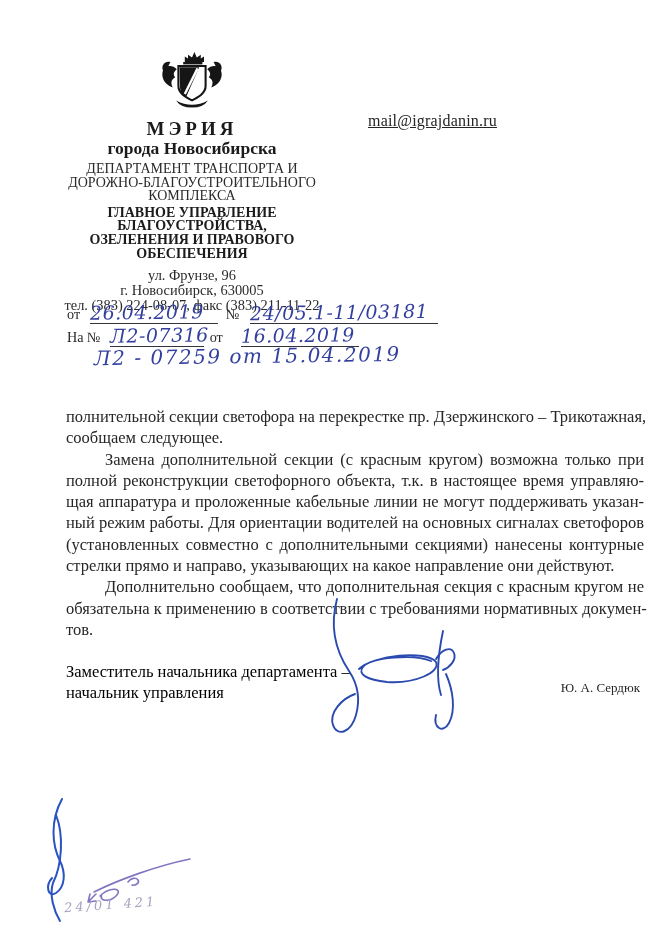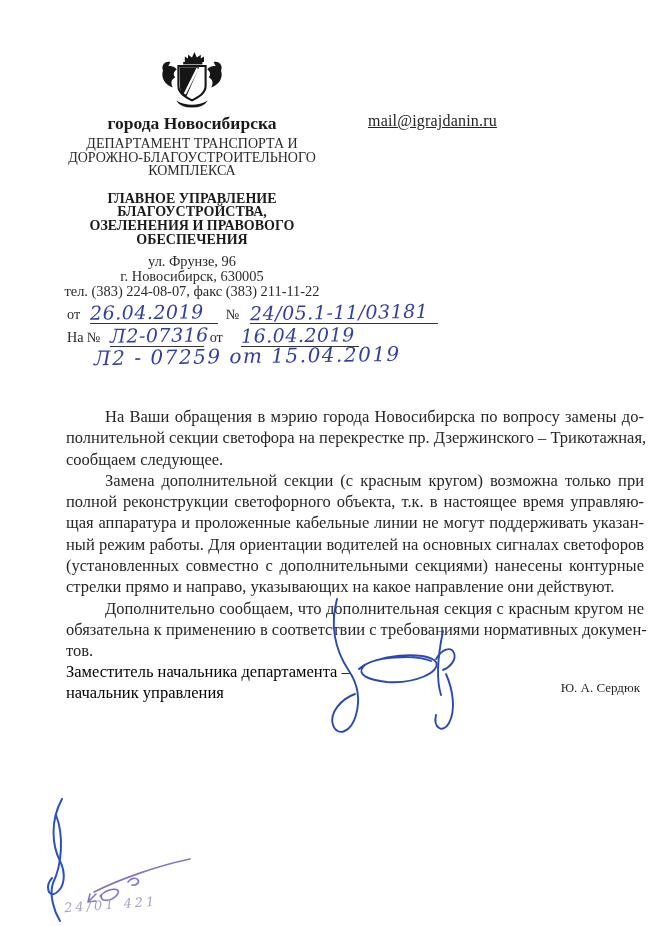--- a/index.html
+++ b/index.html
@@ -10,21 +10,21 @@
   }
   .abs { position:absolute; }
 
   
   .lh-col { left:32px; top:50px; width:320px; text-align:center; }
   .emblem { display:block; margin:0 auto; }
   .org-name { margin-top:4px; font-size:19px; font-weight:bold; letter-spacing:4px; line-height:21px; color:#1b1b1b;}
   .org-city { font-size:17.5px; font-weight:bold; line-height:19px; color:#1b1b1b;}
   .dept-line { font-size:14px; line-height:13.6px; color:#2a2a2a;text-align:center;}
   .dept { margin-top:4px; }
-  .division { margin-top:14px; }
+  .division { margin-top:3px; }
   .division .dept-line { font-weight:bold; color:#1b1b1b;}
   .addr { margin-top:8px; }
   .addr-line { font-size:14.4px; line-height:14.8px; color:#2a2a2a;}
 
   .email { left:368px; top:112px; font-size:16px; text-decoration:underline; color:#242424; letter-spacing:0.2px;}
 
   
   .ref-line { left:67px; white-space:nowrap; }
   .ref-label { font-size:14.2px; color:#2a2a2a;margin-top:16px; }
   .uw { display:inline-block; border-bottom:1.3px solid #33333a; vertical-align:baseline; }
@@ -73,20 +73,21 @@
 
         <path d="M30,63 q20,11 40,0 q-6,9 -20,9 q-14,0 -20,-9 z"></path>
       </g>
 
       <path d="M33,20 h34 v25 c0,9 -9,14 -17,18 c-8,-4 -17,-9 -17,-18 z" fill="#ffffff" stroke="#151515" stroke-width="2.6"></path>
 
       <path d="M34.5,21.5 L59,21.5 L42.5,59 c-5,-3.5 -7.5,-7 -7.5,-13.5 z" fill="#151515"></path>
 
       <path d="M57,23 L41,55" stroke="#ffffff" stroke-width="3" fill="none"></path>
     </svg>
+    <div class="org-name">МЭРИЯ</div>
     <div class="org-city">города Новосибирска</div>
     <div class="dept">
       <div class="dept-line">ДЕПАРТАМЕНТ ТРАНСПОРТА И</div>
       <div class="dept-line">ДОРОЖНО-БЛАГОУСТРОИТЕЛЬНОГО</div>
       <div class="dept-line">КОМПЛЕКСА</div>
     </div>
     <div class="division">
       <div class="dept-line">ГЛАВНОЕ УПРАВЛЕНИЕ</div>
       <div class="dept-line">БЛАГОУСТРОЙСТВА,</div>
       <div class="dept-line">ОЗЕЛЕНЕНИЯ И ПРАВОВОГО</div>
@@ -113,21 +114,20 @@
     <span class="uw" style="width:94px; margin-left:5px;"><span class="hand">Л2-07316</span></span>
     <span class="ref-label" style="margin-left:2px;">от</span>
     <span class="uw" style="width:118px; margin-left:14px;"><span class="hand">16.04.2019</span></span>
   </div>
 
   <div class="abs" style="left:94px; top:344px;">
     <span class="hand hand-lg">Л2 - 07259 от 15.04.2019</span>
   </div>
 
   <div class="abs body-block">
-    <div class="bl jst ind">На Ваши обращения в мэрию города Новосибирска по вопросу замены до-</div>
     <div class="bl jst">полнительной секции светофора на перекрестке пр. Дзержинского – Трикотажная,</div>
     <div class="bl">сообщаем следующее.</div>
     <div class="bl jst ind">Замена дополнительной секции (с красным кругом) возможна только при</div>
     <div class="bl jst">полной реконструкции светофорного объекта, т.к. в настоящее время управляю-</div>
     <div class="bl jst">щая аппаратура и проложенные кабельные линии не могут поддерживать указан-</div>
     <div class="bl jst">ный режим работы. Для ориентации водителей на основных сигналах светофоров</div>
     <div class="bl jst">(установленных совместно с дополнительными секциями) нанесены контурные</div>
     <div class="bl">стрелки прямо и направо, указывающих на какое направление они действуют.</div>
     <div class="bl jst ind">Дополнительно сообщаем, что дополнительная секция с красным кругом не</div>
     <div class="bl jst">обязательна к применению в соответствии с требованиями нормативных докумен-</div>

